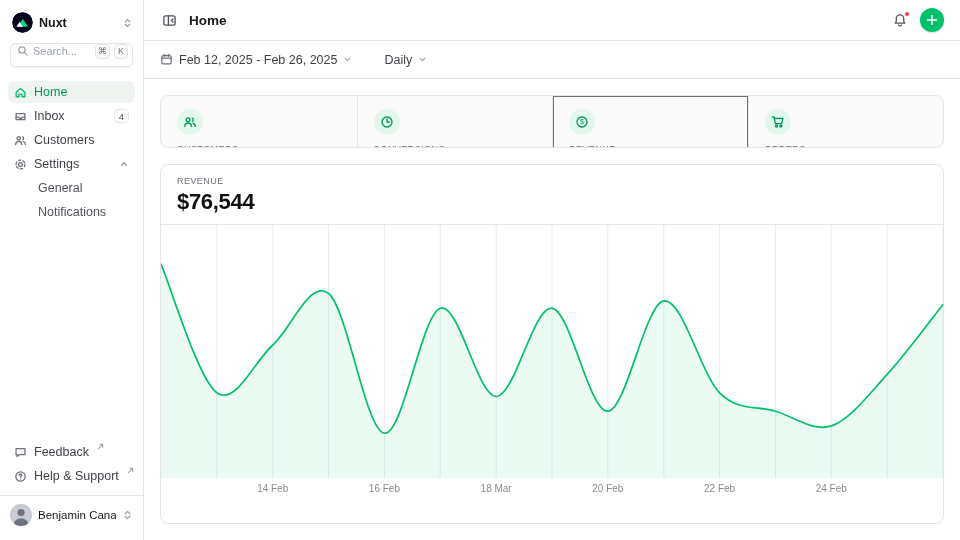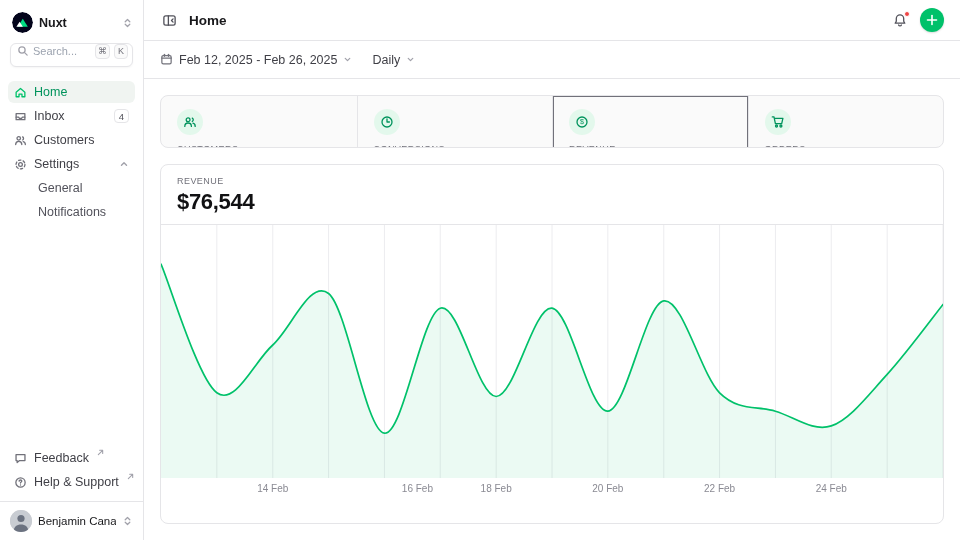--- a/index.html
+++ b/index.html
@@ -26,40 +26,40 @@
     border-radius:6px; font-size:12.5px; color:#3f3f46; cursor:pointer; }
   .nav-item .nic { color:#71717a; display:flex; }
   .nav-item.active { background:#f0f4f1; color:var(--accent-dark,#00935c); font-weight:500; }
   .nav-item.active .nic { color:var(--accent,#00c16a); }
   .nav-item .lbl { flex:1; white-space:nowrap; overflow:hidden; }
   .count-badge { font-size:9.5px; color:#52525b; border:1px solid var(--border,#e5e5e8);
     border-radius:4px; padding:0 4px; height:14px; display:flex; align-items:center; background:#fff; }
   .sub-item { height:22px; margin:0 8px; padding-left:30px; display:flex; align-items:center;
     font-size:12.5px; color:#52525b; border-radius:6px; cursor:pointer; }
   .side-spacer { flex:1; }
-  .side-foot { display:flex; flex-direction:column; gap:2px; }
+  .side-foot { display:flex; flex-direction:column; gap:2px; padding-bottom:6px; }
   .ext-arrow { color:#a1a1aa; margin-left:1px; align-self:flex-start; margin-top:2px; }
   .user-row { border-top:1px solid var(--border,#e5e5e8); margin-top:6px; padding:8px 10px;
     display:flex; align-items:center; gap:6px; cursor:pointer; }
   .avatar { width:22px; height:22px; border-radius:50%; background:#d4d4d8; overflow:hidden; flex:none; }
   .user-name { font-size:11.5px; font-weight:500; color:#18181b; flex:1; white-space:nowrap; overflow:hidden; }
 
   
   .main { flex:1; display:flex; flex-direction:column; min-width:0; }
   .main-header { height:41px; border-bottom:1px solid var(--border,#e5e5e8);
     display:flex; align-items:center; padding:0 16px; gap:10px; }
   .page-title { font-size:13.5px; font-weight:700; flex:1; }
   .icon-btn { background:none; border:none; cursor:pointer; color:#52525b; display:flex; padding:2px; position:relative; }
   .dot { position:absolute; top:1px; right:0; width:6px; height:6px; border-radius:50%;
     background:var(--danger,#ef4444); border:1px solid #fff; }
   .plus-btn { width:24px; height:24px; border-radius:50%; border:none; cursor:pointer;
     background:var(--accent,#00c16a); color:#fff; display:flex; align-items:center; justify-content:center;
     box-shadow:0 1px 2px rgba(0,0,0,.15); }
   .toolbar { height:38px; border-bottom:1px solid var(--border,#e5e5e8);
-    display:flex; align-items:center; gap:20px; padding:0 16px; }
+    display:flex; align-items:center; gap:32px; padding:0 16px; }
   .tool-btn { display:flex; align-items:center; gap:6px; background:none; border:none; cursor:pointer;
     font-size:12.5px; color:#3f3f46; font-family:inherit; }
   .tool-btn .tic { color:#71717a; display:flex; }
   .chev { color:#a1a1aa; display:flex; }
 
   .content { flex:1; padding:16px; display:flex; flex-direction:column; gap:16px; min-height:0; }
 
   
   .stats { display:grid; grid-template-columns:repeat(4,1fr); border:1px solid var(--border,#e5e5e8);
     border-radius:8px; background:var(--strip-bg,#fafafa); overflow:hidden; }
@@ -335,22 +335,22 @@
           <div class="chart-value">$76,544</div>
         </div>
         <div class="chart-body">
           <svg id="rev-chart" class="plot" viewBox="0 0 790 253" preserveAspectRatio="none">
             <path id="grid-path" d="M56.4,0 V253 M112.9,0 V253 M169.3,0 V253 M225.7,0 V253 M282.1,0 V253 M338.6,0 V253 M395.0,0 V253 M451.4,0 V253 M507.9,0 V253 M564.3,0 V253 M620.7,0 V253 M677.1,0 V253 M733.6,0 V253 M790.0,0 V253 " stroke="#ececef" stroke-width="1" fill="none" vector-effect="non-scaling-stroke"></path>
             <path id="area-path" d="M0.0,39.1 C9.4,60.5 37.6,154.3 56.4,167.8 C75.2,181.3 94.0,136.5 112.9,120.0 C131.7,103.4 150.5,53.8 169.3,68.5 C188.1,83.2 206.9,205.8 225.7,208.2 C244.5,210.7 263.3,89.3 282.1,83.2 C301.0,77.1 319.8,171.5 338.6,171.5 C357.4,171.5 376.2,80.8 395.0,83.2 C413.8,85.7 432.6,187.4 451.4,186.2 C470.2,184.9 489.0,78.9 507.9,75.9 C526.7,72.8 545.5,149.4 564.3,167.8 C583.1,186.2 601.9,180.7 620.7,186.2 C639.5,191.7 658.3,207.0 677.1,200.9 C696.0,194.7 714.8,169.6 733.6,149.4 C752.4,129.2 780.6,91.2 790.0,79.5 L790,253 L0,253 Z" fill="rgba(0,193,106,0.08)" stroke="none"></path>
             <path id="line-path" d="M0.0,39.1 C9.4,60.5 37.6,154.3 56.4,167.8 C75.2,181.3 94.0,136.5 112.9,120.0 C131.7,103.4 150.5,53.8 169.3,68.5 C188.1,83.2 206.9,205.8 225.7,208.2 C244.5,210.7 263.3,89.3 282.1,83.2 C301.0,77.1 319.8,171.5 338.6,171.5 C357.4,171.5 376.2,80.8 395.0,83.2 C413.8,85.7 432.6,187.4 451.4,186.2 C470.2,184.9 489.0,78.9 507.9,75.9 C526.7,72.8 545.5,149.4 564.3,167.8 C583.1,186.2 601.9,180.7 620.7,186.2 C639.5,191.7 658.3,207.0 677.1,200.9 C696.0,194.7 714.8,169.6 733.6,149.4 C752.4,129.2 780.6,91.2 790.0,79.5" fill="none" stroke="#00c16a" stroke-width="1.7" stroke-linecap="round" vector-effect="non-scaling-stroke"></path>
           </svg>
           <div class="x-ticks" id="x-ticks">
               <span style="left: 14.2857%; text-align: right;">14 Feb</span>
-              <span style="left: 28.5714%; margin-left: 33px;">16 Feb</span>
-              <span style="left: 42.8571%;">18 Feb</span>
+              <span style="left: 28.5714%;">16 Feb</span>
+              <span style="left: 42.8571%;">18 Mar</span>
               <span style="left: 57.1429%;">20 Feb</span>
               <span style="left: 71.4286%;">22 Feb</span>
               <span style="left: 85.7143%;">24 Feb</span>
             </div>
         </div>
       </div>
 
     </div>
   </main>
 </div>

